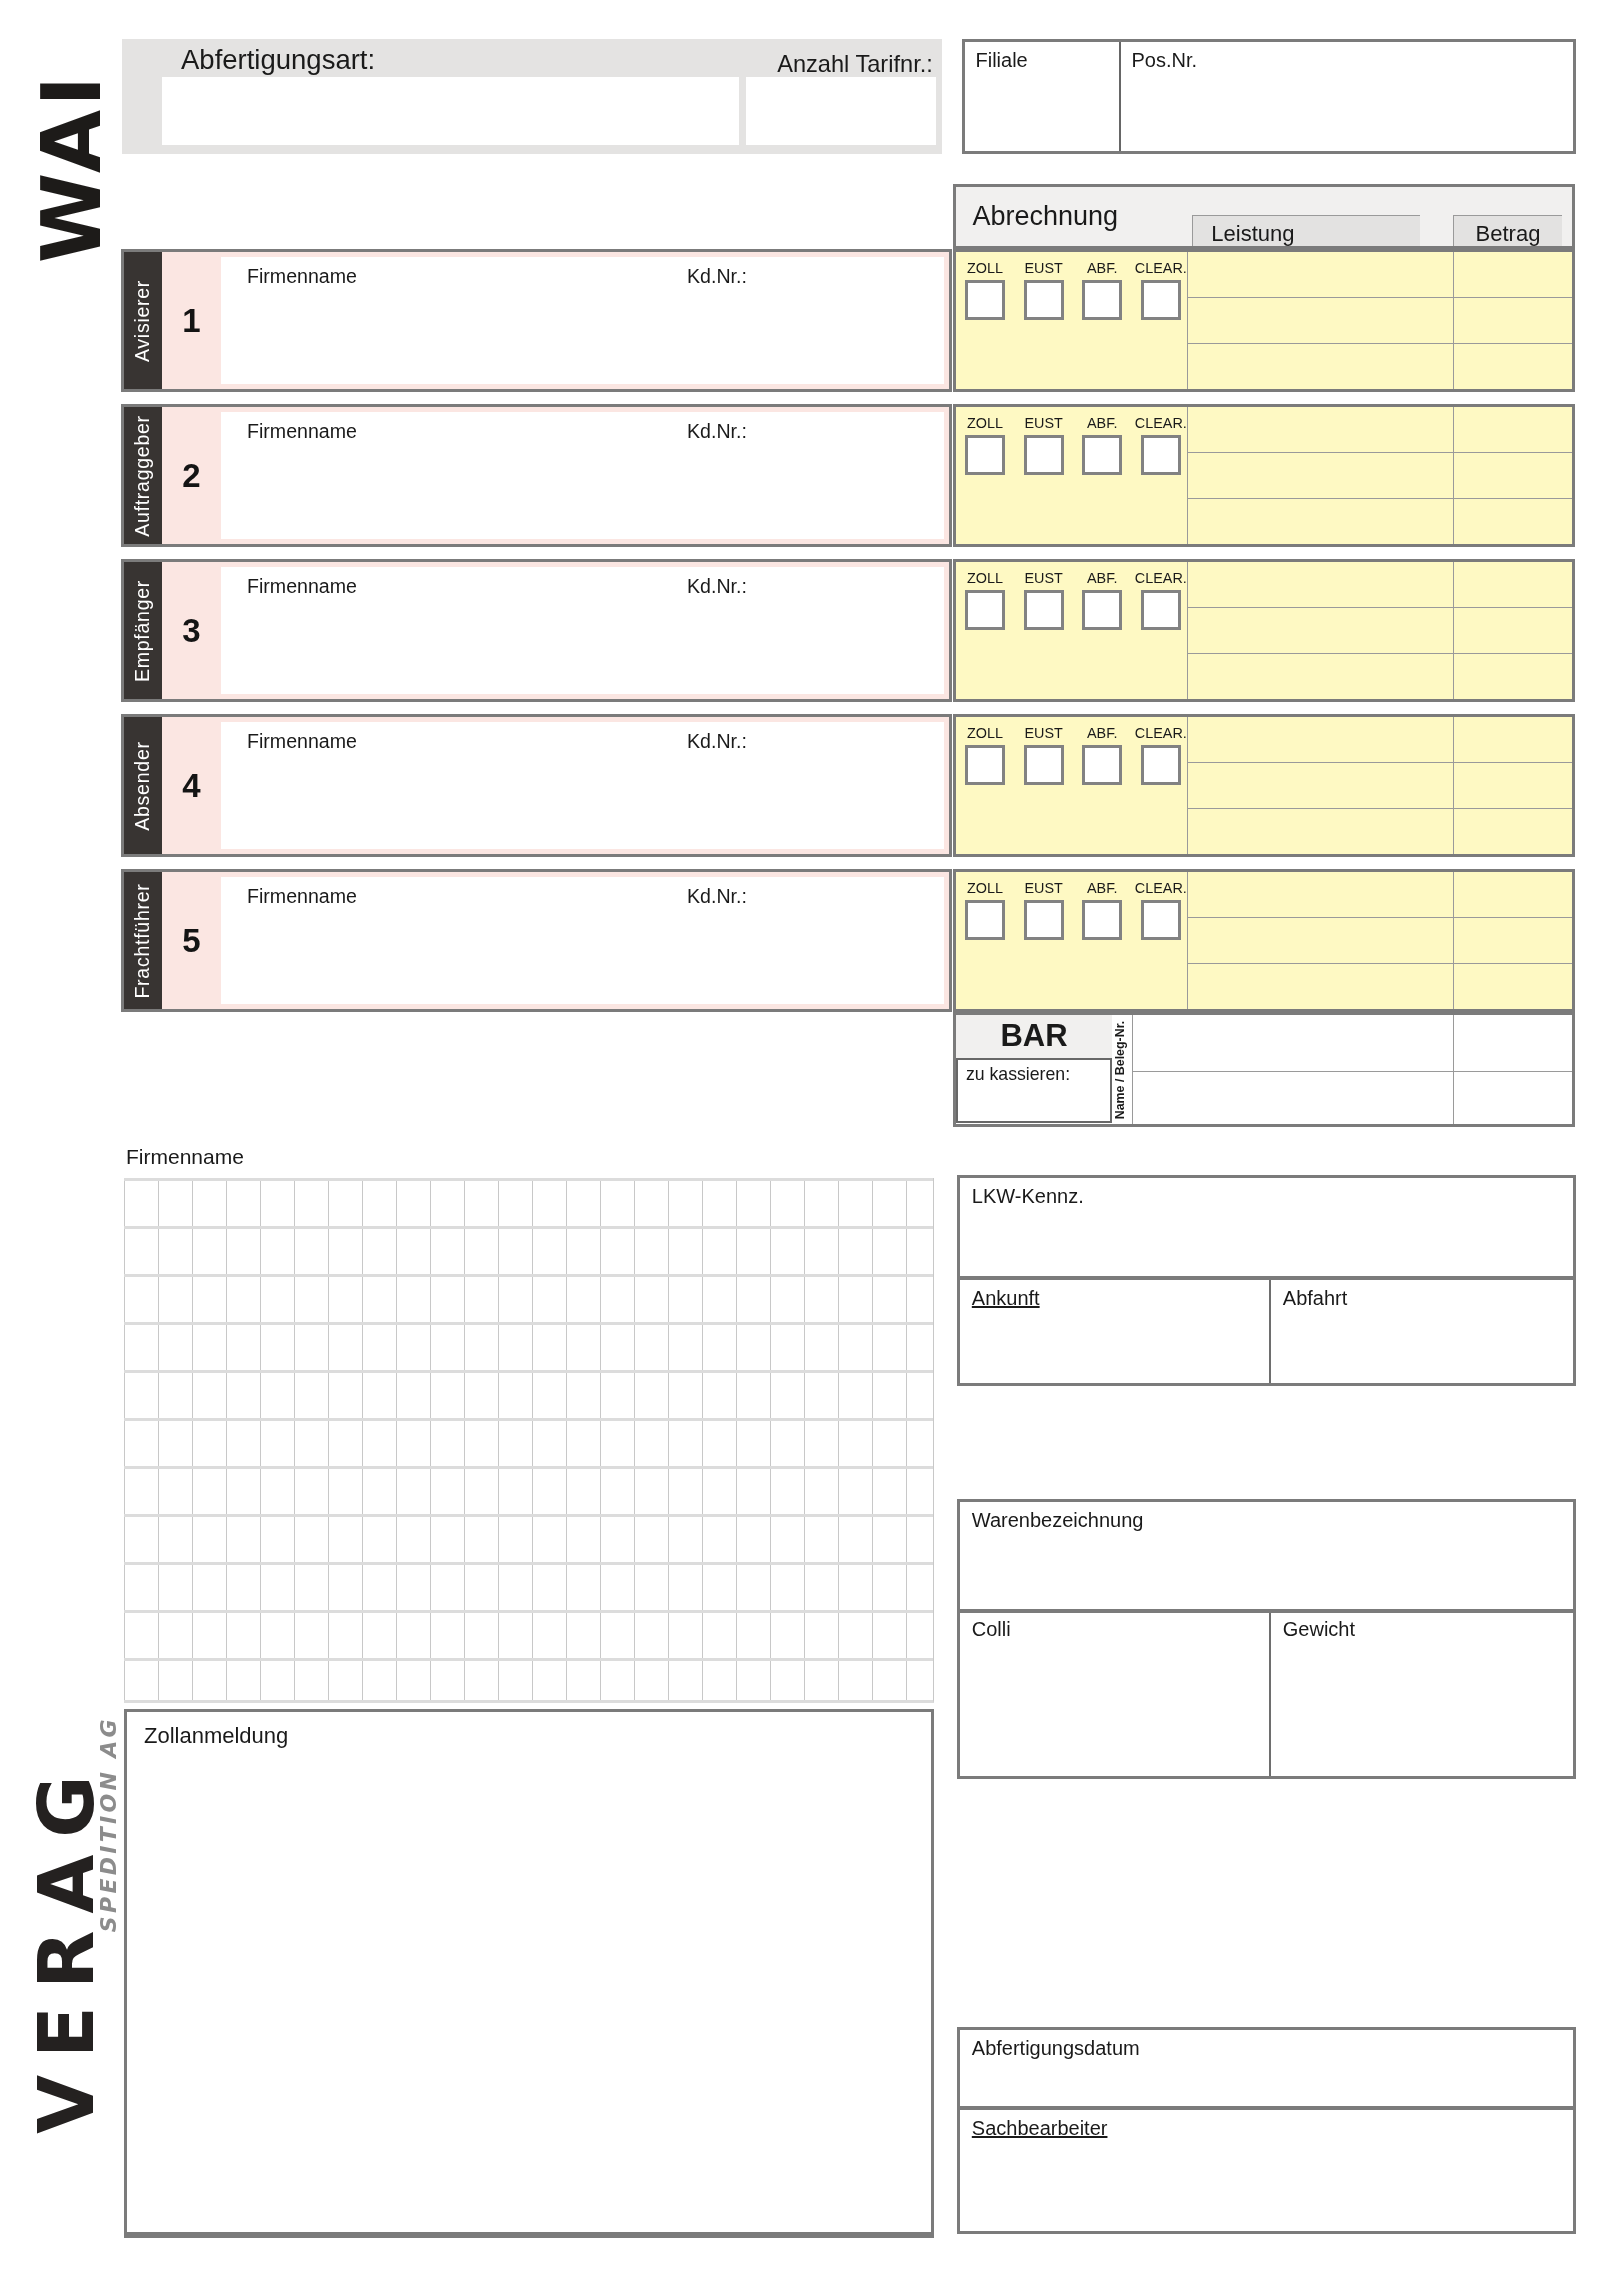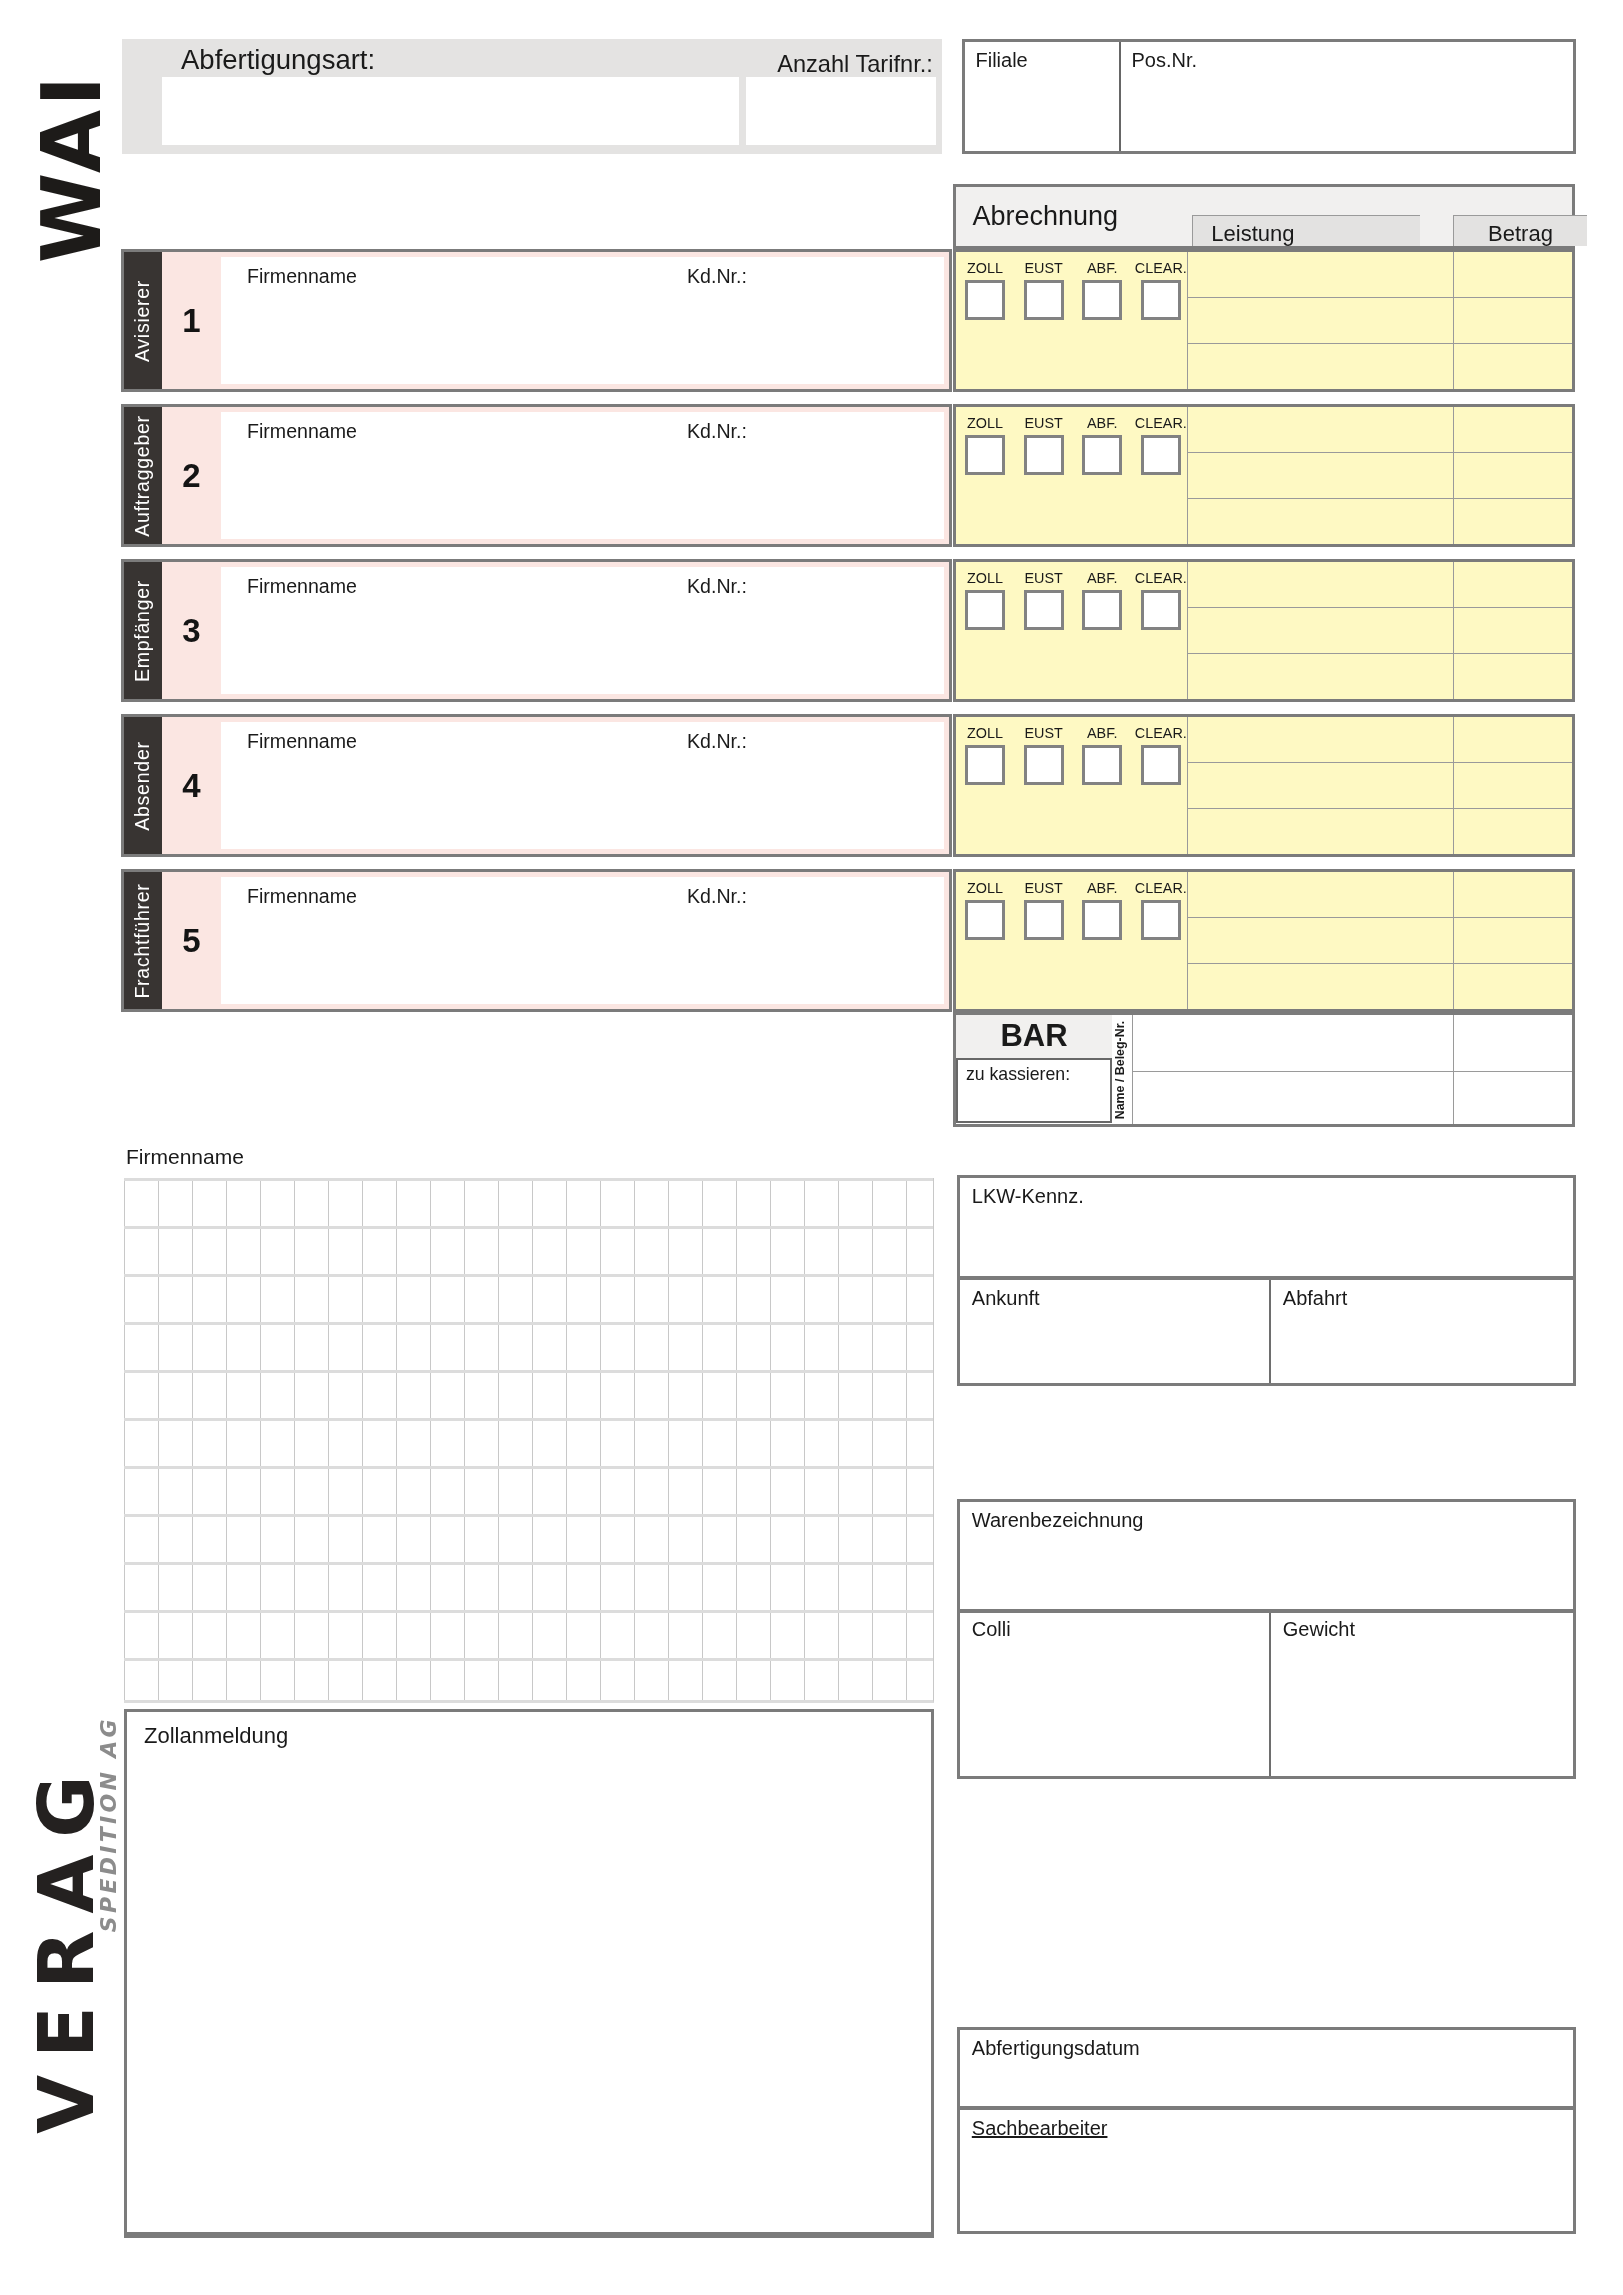--- a/index.html
+++ b/index.html
@@ -39,21 +39,21 @@
   .fil-cell .cell-lbl,.pos-cell .cell-lbl{display:block;padding:6.5px 0 0 10.5px;font-size:20px;}
 
   
   .ab-head{left:953px;top:184px;width:622px;height:65px;border:3.3px solid #7b7b7b;
            background:#f1f0ef;box-sizing:border-box;}
   .ab-head .title{position:absolute;left:16.4px;top:0;height:59px;line-height:59px;font-size:27px;}
   .hd-cell{position:absolute;top:27.5px;bottom:0;background:#e3e2e1;
            border-top:1.3px solid #9a9a9a;border-left:1.3px solid #9a9a9a;box-sizing:border-box;}
   .hd-leist{left:236px;width:228px;}
   .hd-leist span{display:block;padding:5.2px 0 0 18.3px;font-size:22px;}
-  .hd-betr{left:497px;width:134px;text-align:center;}
+  .hd-betr{left:497px;width:109px;text-align:center;}
   .hd-betr span{display:block;padding-top:5.2px;font-size:22px;}
 
   .ab-block{position:absolute;left:953px;width:622px;height:143px;
             border:3.3px solid #7b7b7b;background:#fef9c3;box-sizing:border-box;}
   .vline{position:absolute;top:0;bottom:0;width:1.3px;background:#9a9a9a;}
   .hline{position:absolute;height:1.3px;background:#9a9a9a;}
   .cb-cell{position:absolute;left:0;top:0;bottom:0;width:231px;}
   .cb-row{display:flex;gap:21.6px;padding:7.9px 0 0 10.5px;}
   .cb-group{display:flex;flex-direction:column;align-items:center;width:37px;}
   .cb-label{font-size:14.4px;white-space:nowrap;}
@@ -381,21 +381,21 @@
 
   <span class="abs anm-label">Firmenname</span>
   <div class="abs anm-grid"></div>
 
   <div class="rbox lkw">
     <span class="cell-lbl" style="left:11.8px;top:6.5px;">LKW-Kennz.</span>
     <div class="hdiv" style="top:98px;"></div>
     <div class="vdiv" style="left:309px;top:102px;bottom:0;"></div>
     <div class="abs" style="left:0;top:0;right:0;height:98px;"></div>
     <div class="abs" style="left:0;top:102px;width:309px;bottom:0;">
-      <span class="cell-lbl" style="left:11.8px;top:6.5px;">Ankunft</span>
+      <span class="cell-lbl" style="left:11.8px;top:6.5px;text-decoration:underline;">Ankunft</span>
     </div>
     <div class="abs" style="left:311px;top:102px;right:0;bottom:0;">
       <span class="cell-lbl" style="left:11.8px;top:6.5px;">Abfahrt</span>
     </div>
   </div>
 
   <div class="rbox waren">
     <span class="cell-lbl" style="left:11.8px;top:6.5px;">Warenbezeichnung</span>
     <div class="hdiv" style="top:107px;"></div>
     <div class="vdiv" style="left:309px;top:111px;bottom:0;"></div>

